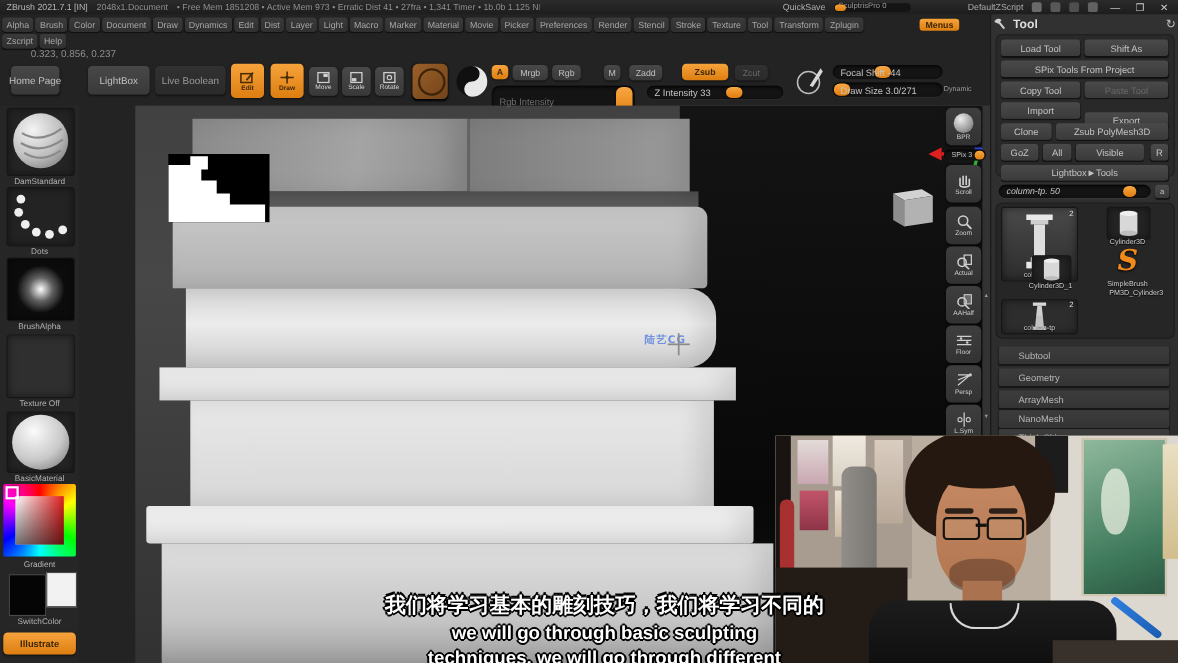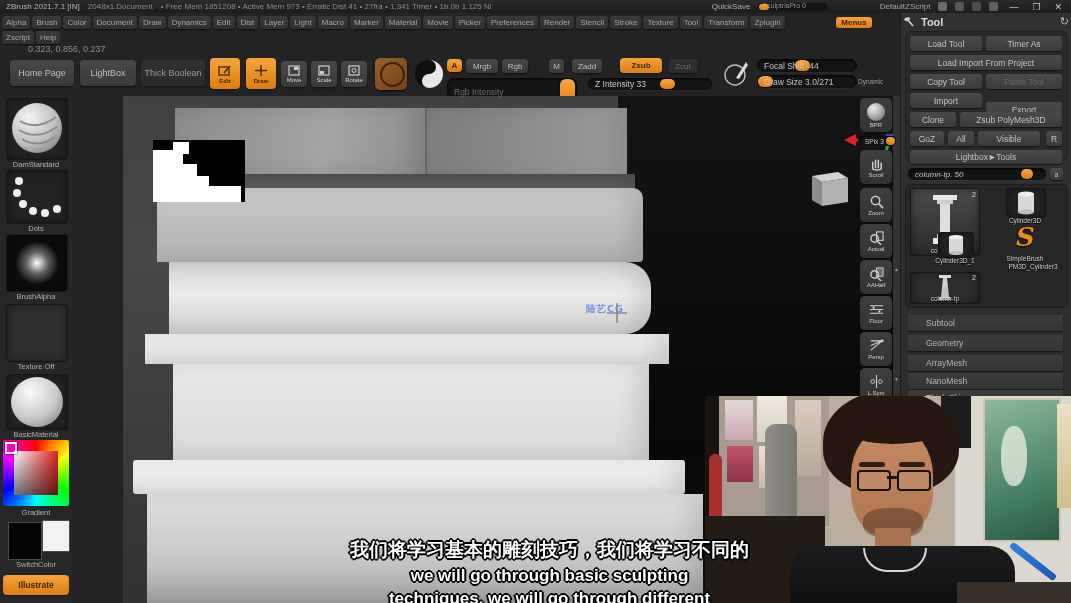--- a/index.html
+++ b/index.html
@@ -110,23 +110,23 @@
   <span class="menu-item">Tool</span>
   <span class="menu-item">Transform</span>
   <span class="menu-item">Zplugin</span>
 </div>
 <div class="abs" style="left:2px;top:31px;display:flex;">
   <span class="menu-item">Zscript</span>
   <span class="menu-item">Help</span>
 </div>
 <div class="abs" style="left:28px;top:44px;font-size:9px;color:#8e8e8e;">0.323, 0.856, 0.237</div>
 
-<div class="btn" style="left:10px;top:60px;width:64px;height:26px;">Home Page</div>
+<div class="btn" style="left:10px;top:60px;width:44px;height:26px;">Home Page</div>
 <div class="btn" style="left:80px;top:60px;width:56px;height:26px;">LightBox</div>
-<div class="btn dark" style="left:141px;top:60px;width:64px;height:26px;">Thick Boolean</div>
+<div class="btn dark" style="left:141px;top:60px;width:64px;height:26px;">Live Boolean</div>
 
 <div class="btn orange icon-btn" style="left:210px;top:58px;width:30px;height:31px;">
   <svg width="14" height="13" viewBox="0 0 14 13">
       <rect x="1" y="3" width="10" height="8" fill="none" stroke="#4a2c06" stroke-width="1.4"></rect>
       <path d="M6 9 L12 2" stroke="#4a2c06" stroke-width="1.6"></path>
     </svg>
   <span class="lbl">Edit</span>
 </div>
 <div class="btn orange icon-btn" style="left:246px;top:58px;width:30px;height:31px;">
   <svg width="14" height="13" viewBox="0 0 14 13">
@@ -358,22 +358,22 @@
   <svg width="13" height="13" viewBox="0 0 13 13">
       <path d="M11 11 L6 5" stroke="#cfcfcf" stroke-width="1.8"></path>
       <path d="M2 5 C3 1.5 7 1.5 8.5 3.5 L5.5 6.5 Z" fill="#cfcfcf"></path>
     </svg>
   <span style="font-size:11px;font-weight:bold;color:#dcdcdc;">Tool</span>
   <span style="margin-left:auto;font-size:11px;color:#bbb;">↻</span>
 </div>
 <div class="abs" style="left:905px;top:31px;width:161px;height:128px;background:#292929;border:1px solid #202020;border-radius:6px;"></div>
 
 <div class="tp-btn" style="left:910px;top:36px;width:72px;height:15px;">Load Tool</div>
-<div class="tp-btn" style="left:986px;top:36px;width:76px;height:15px;">Timer As</div>
-<div class="tp-btn" style="left:910px;top:55px;width:152px;height:15px;">Load Import From Project</div>
+<div class="tp-btn" style="left:986px;top:36px;width:76px;height:15px;">Shift As</div>
+<div class="tp-btn" style="left:910px;top:55px;width:152px;height:15px;">SPix Tools From Project</div>
 <div class="tp-btn" style="left:910px;top:74px;width:72px;height:15px;">Copy Tool</div>
 <div class="tp-btn dis" style="left:986px;top:74px;width:76px;height:15px;">Paste Tool</div>
 <div class="tp-btn" style="left:910px;top:93px;width:72px;height:15px;">Import</div>
 <div class="tp-btn" style="left:986px;top:102px;width:76px;height:15px;">Export</div>
 <div class="tp-btn" style="left:910px;top:112px;width:46px;height:15px;">Clone</div>
 <div class="tp-btn" style="left:960px;top:112px;width:102px;height:15px;">Zsub PolyMesh3D</div>
 <div class="tp-btn" style="left:910px;top:131px;width:34px;height:15px;">GoZ</div>
 <div class="tp-btn" style="left:948px;top:131px;width:26px;height:15px;">All</div>
 <div class="tp-btn" style="left:978px;top:131px;width:62px;height:15px;">Visible</div>
 <div class="tp-btn" style="left:1046px;top:131px;width:16px;height:15px;">R</div>

